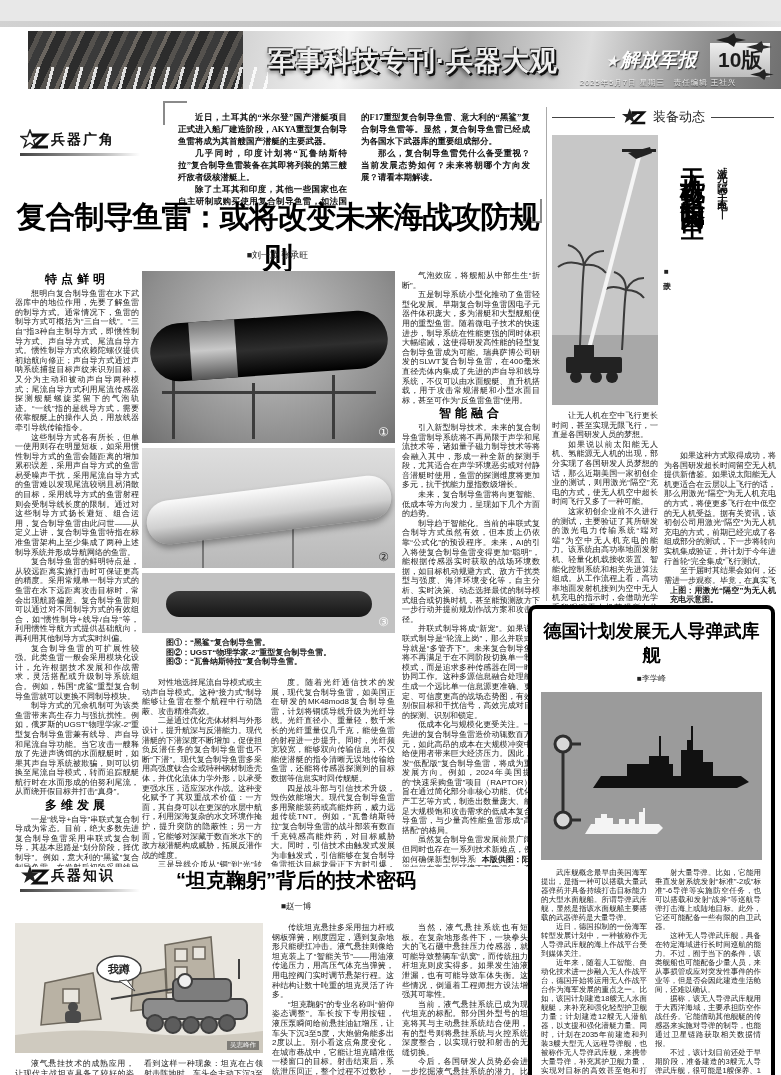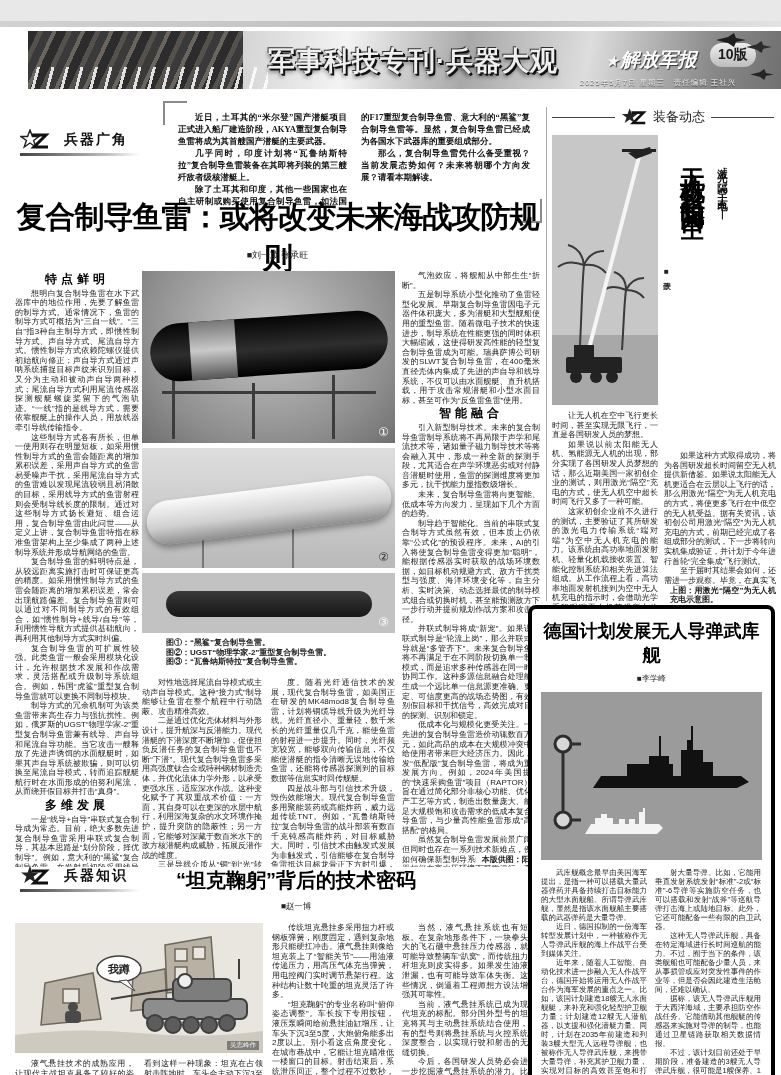--- a/index.html
+++ b/index.html
@@ -15,29 +15,29 @@
   .banner-collage{position:absolute;left:0;top:0;width:215px;height:58px;
           background:repeating-linear-gradient(115deg,#2c2c2c 0 9px,#55524e 9px 14px,#3a3a3a 14px 22px,#6a655f 22px 26px);}
   .banner-collage:after{content:"";position:absolute;left:-20px;bottom:-18px;width:260px;height:40px;
           background:repeating-linear-gradient(105deg,rgba(255,255,255,.85) 0 3px,rgba(255,255,255,0) 3px 14px);}
   .banner-title{position:absolute;left:200px;top:12px;width:370px;text-align:center;
           font-size:27px;font-weight:900;letter-spacing:1px;color:#efefef;
           text-shadow:1px 1px 0 #111,2px 2px 0 #111,-1px -1px 0 #333,0 3px 4px rgba(0,0,0,.6);}
   .paper-name{position:absolute;left:578px;top:16px;font-size:19px;font-weight:bold;font-style:italic;
           font-family:"Liberation Serif",serif;color:#fdfdfd;text-shadow:1px 1px 1px #333;}
   .star-glyph{color:#f5f5f5;font-size:14px;text-shadow:1px 1px 1px #333;margin-right:2px;}
-  .page-no{position:absolute;left:682px;top:12px;font-size:14px;font-weight:900;color:#1c1c1c;
-          background:linear-gradient(180deg,#efefef,#bdbdbd);padding:3px 8px;border-radius:13px;}
+  .page-no{position:absolute;left:682px;top:12px;font-size:21px;font-weight:900;color:#1c1c1c;
+          background:linear-gradient(180deg,#efefef,#bdbdbd);padding:3px 8px;border-radius:0;}
   .date-line{position:absolute;left:552px;top:47px;font-size:7.5px;color:#f3f3f3;letter-spacing:1px;
           text-shadow:0 1px 1px #333;}
   .jet{position:absolute;width:30px;height:14px;}
   .jet svg{display:block;}
 
   
-  .badge{display:flex;align-items:center;gap:14px;}
+  .badge{display:flex;align-items:center;gap:1px;}
   .badge .logo{width:30px;height:22px;}
   .badge .label{font-size:14px;font-weight:900;color:#111;letter-spacing:2px;}
   .swoosh{height:3px;background:linear-gradient(90deg,#444,#bbb 70%,rgba(255,255,255,0));margin-top:2px;}
   .rule{background:#444;height:1px;}
 
   
   .leadbox{left:168px;top:84px;width:372px;height:116px;padding:6px 10px;box-sizing:border-box;
            column-count:2;column-gap:14px;font-family:"Liberation Serif",serif;font-weight:bold;
            font-size:8.5px;line-height:12px;text-align:justify;color:#111;}
   .leadbox p{margin:0;text-indent:2em;}
@@ -145,21 +145,21 @@
   </div>
 
   <div class="abs main-headline">复合制导鱼雷：或将改变未来海战攻防规则</div>
   <div class="abs main-byline">■刘一凌  张承旺</div>
 
   <div class="abs bodycol" style="left:15px;top:250px;width:124px;height:596px;">
     <h3>特点鲜明</h3>
     <div>
         <p class="para">想明白复合制导鱼雷在水下武器库中的地位作用，先要了解鱼雷的制导方式。通常情况下，鱼雷的制导方式可概括为“三自一线”。“三自”指3种自主制导方式，即惯性制导方式、声自导方式、尾流自导方式。惯性制导方式依赖陀螺仪提供初始航向修正；声自导方式通过声呐系统捕捉目标声纹来识别目标，又分为主动和被动声自导两种模式；尾流自导方式利用尾流传感器探测舰艇螺旋桨留下的气泡轨迹。“一线”指的是线导方式，需要依靠舰艇上的操作人员，用放线器牵引导线传输指令。</p>
         <p class="para">这些制导方式各有所长，但单一使用则存在明显短板，如采用惯性制导方式的鱼雷会随距离的增加累积误差，采用声自导方式的鱼雷易受噪声干扰，采用尾流自导方式的鱼雷难以发现尾流较弱且易消散的目标，采用线导方式的鱼雷射程则会受制导线长度的限制。通过对这些制导方式扬长避短、组合运用，复合制导鱼雷由此问世——从定义上讲，复合制导鱼雷特指在标准鱼雷架构上至少集成了两种上述制导系统并形成导航网络的鱼雷。</p>
-        <p class="para">复合制导鱼雷的鲜明特点是，从较远距离实施打击时可保证更高的精度。如采用惯性制导方式的鱼雷会随距离的增加累积误差，常会出现航路偏差。复合制导鱼雷则可以通过对不同制导方式的有效组合，如“惯性制导+线导/自导”等，利用惯性导航方式提供基础航向，再利用其他制导方式实时纠偏。</p>
+        <p class="para">复合制导鱼雷的鲜明特点是，从较远距离实施打击时可保证更高的精度。采用常规单一制导方式的鱼雷在水下远距离攻击目标时，常会出现航路偏差。复合制导鱼雷则可以通过对不同制导方式的有效组合，如“惯性制导+线导/自导”等，利用惯性导航方式提供基础航向，再利用其他制导方式实时纠偏。</p>
         <p class="para">复合制导鱼雷的可扩展性较强。此类鱼雷一般会采用模块化设计，允许根据技术发展和作战需求，灵活搭配或升级制导系统组合。例如，韩国“虎鲨”重型复合制导鱼雷就可以更换不同制导模块。</p>
         <p class="para">制导方式的冗余机制可为该类鱼雷带来高生存力与强抗扰性。例如，俄罗斯的UGST“物理学家-2”重型复合制导鱼雷兼有线导、声自导和尾流自导功能。当它攻击一艘释放了先进声诱饵的水面舰艇时，如果其声自导系统被欺骗，则可以切换至尾流自导模式，转而追踪舰艇航行时在水面形成的伯努利尾流，从而绕开假目标并打击“真身”。</p>
       </div>
     <h3>多维发展</h3>
     <div>
         <p class="para">一是“线导+自导”串联式复合制导成为常态。目前，绝大多数先进复合制导鱼雷采用串联式复合制导，其基本思路是“划分阶段，择优制导”。例如，意大利的“黑鲨”复合制导鱼雷，在发射后初段采用线导模式，由舰艇操作员精确控制其航向，避开障碍，引导其前往最佳攻击阵位；进入中段，为降低暴露风险，复合制导鱼雷会切断导线，转入被动声自导模式，静默逼近目标；进入末段攻击时，则根据目标类型有针</p>
       </div>
   </div>
 
   <div class="abs" style="left:142px;top:250px;width:253px;height:596px;overflow:hidden;">

